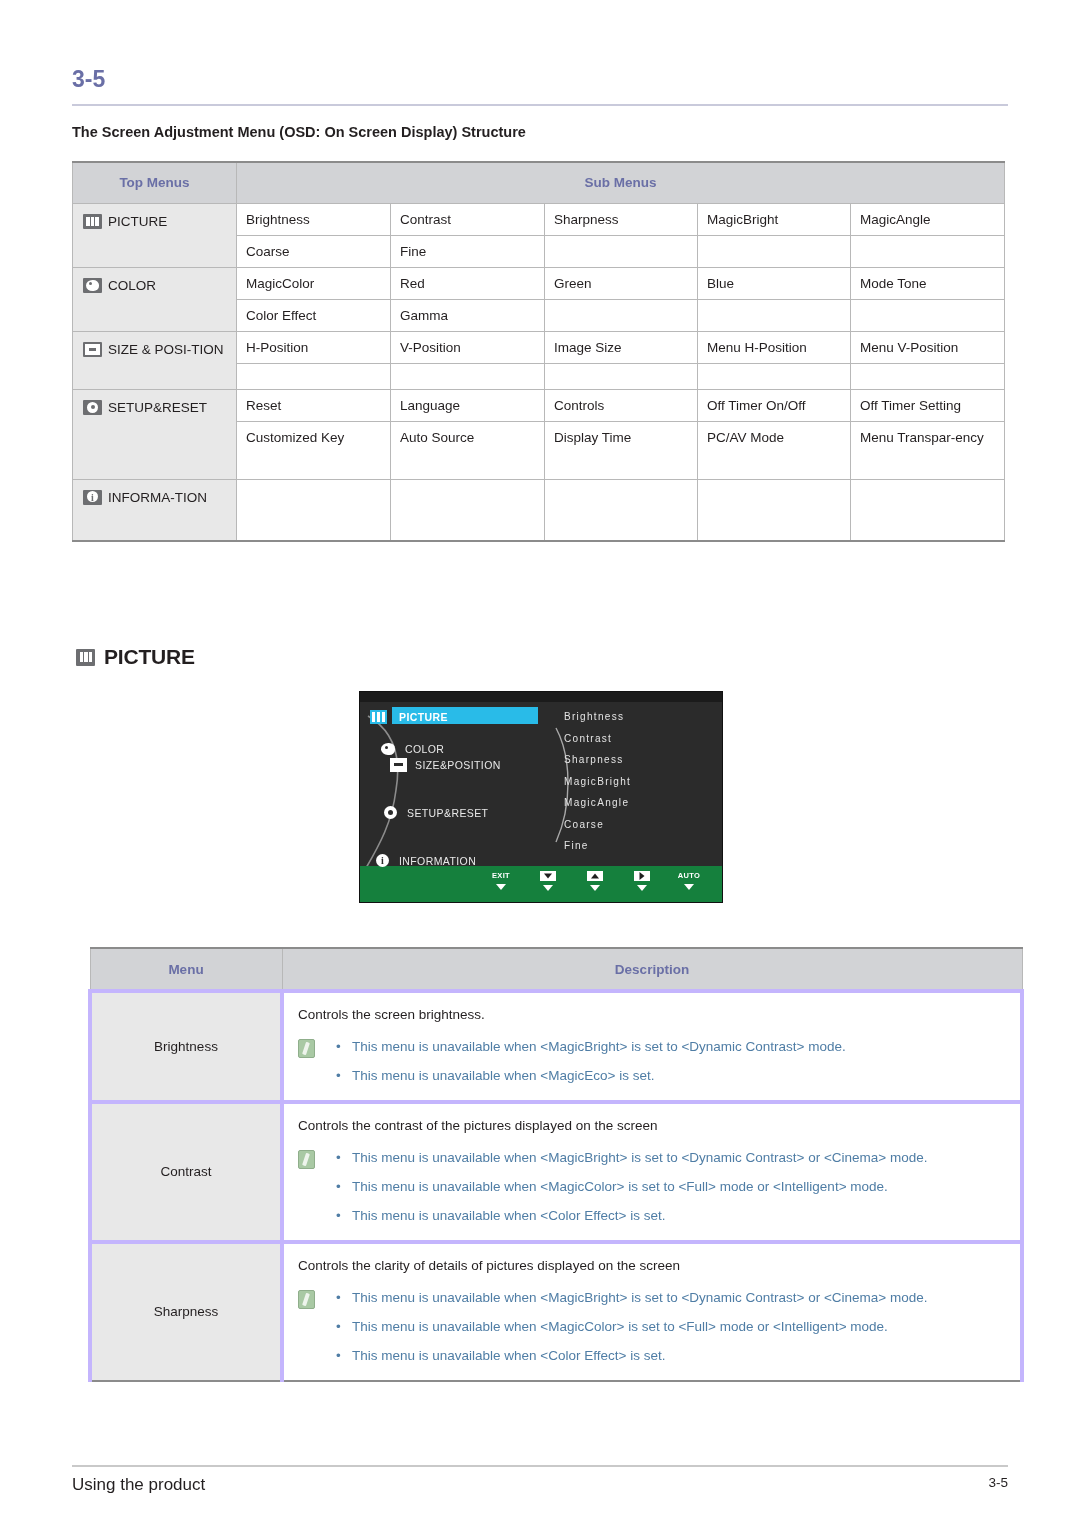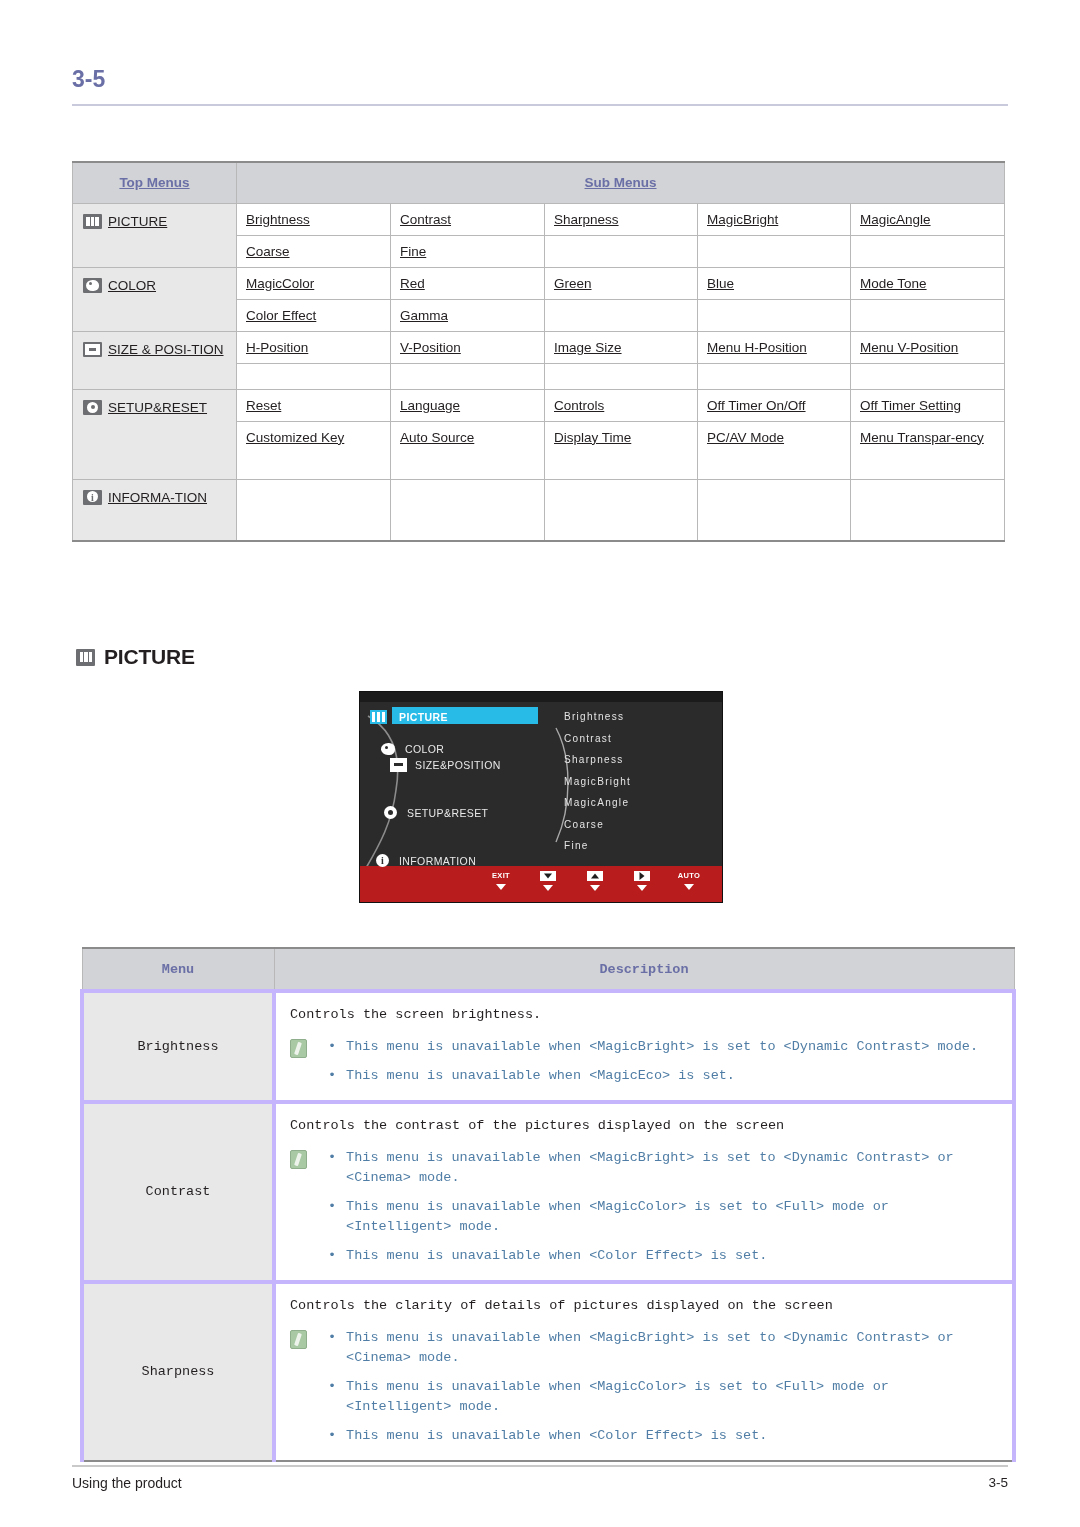--- a/index.html
+++ b/index.html
@@ -40,21 +40,20 @@
   
   .struct-table {
     position:absolute; left:72px; top:161px; width:932px;
     border-collapse:collapse; table-layout:fixed;
   }
   .struct-table th, .struct-table td {
     border:1px solid #b8b8b8;
     font-size:13.5px; color:#231f20; font-weight:normal;
     padding:8px 9px; vertical-align:top;
     background:#ffffff;
-    text-decoration:underline;
   }
   .struct-table thead th {
     background:#d2d3d6; color:#6a6fa6; font-weight:bold;
     text-align:center; font-size:13.5px; height:41px;
     padding:0; vertical-align:middle;
     border-top:2px solid #8b8b8b;
     border-bottom:1px solid #b8b8b8;
   }
   .struct-table td.topmenu {
     background:#e8e8e8; vertical-align:top; padding:8px 8px 8px 10px;
@@ -212,21 +211,21 @@
     position:absolute; left:0; top:0; width:364px; height:176px;
     pointer-events:none;
   }
   .osd-right { position:absolute; left:204px; top:4px; width:150px; }
   .osd-sub {
     font-size:10px; color:#e4e4e4; letter-spacing:1.3px;
     height:21.5px; line-height:21.5px; white-space:nowrap;
   }
   .osd-bottom {
     position:absolute; left:0; bottom:0; width:100%; height:36px;
-    background:#b91c1c;
+    background:#15803d;
   }
   .osd-btns {
     position:absolute; left:124px; top:5px; width:240px; height:30px;
   }
   .osd-btn { position:absolute; top:0; width:34px; text-align:center; }
   .osd-btn .cap { font-size:7.5px; color:#fff; font-weight:bold; letter-spacing:0.3px; }
   .osd-btn .box {
     width:16px; height:10px; background:#fff; margin:0 auto;
     position:relative;
   }
@@ -245,22 +244,22 @@
     text-align:center; color:#fff; font-size:12px; line-height:12px;
   }
   .osd-btn .arrow {
     width:0; height:0; margin:4px auto 0;
     border-left:5px solid transparent; border-right:5px solid transparent;
     border-top:6px solid #ffffff;
   }
 
   
   .desc-table {
-    position:absolute; left:80px; top:947px; width:932px;
-    border-collapse:collapse; table-layout:fixed;font-family:Liberation Mono, monospace;
+    position:absolute; left:88px; top:947px; width:932px;
+    border-collapse:collapse; table-layout:fixed;
   }
   .desc-table thead th {
     background:#d2d3d6; color:#6a6fa6; font-weight:bold;
     font-size:13.5px; text-align:center; height:43px;
     border-top:2px solid #8b8b8b; border-bottom:1px solid #b8b8b8;
     border-left:1px solid #b8b8b8; border-right:1px solid #b8b8b8;
   }
   .desc-table td {
     border:4px solid #c4b5fd; vertical-align:middle;
     font-size:13.5px; color:#231f20; padding:0;
@@ -290,38 +289,39 @@
   .bullet:last-child { margin-bottom:0; }
   .bullet .dot { flex:0 0 6px; }
   .bullet .btxt { flex:1; }
 
   
   .foot-rule {
     position:absolute; left:72px; top:1465px; width:936px; height:2px;
     background:#c9c9c9;
   }
   .foot-left {
-    position:absolute; left:72px; top:1475px; font-size:14px; color:#231f20;
+    position:absolute; left:72px; top:1475px; font-size:17px; color:#231f20;
   }
   .foot-right {
     position:absolute; right:72px; top:1475px; font-size:13.5px; color:#231f20;
   }
 </style>
 </head>
 <body>
 
 <div class="page">
 
   <div class="chapter-head">
     <div class="row">
       <span class="chap-num">3-5</span>
     </div>
   </div>
   <div class="head-rule"></div>
 
+  <div class="struct-title">The Screen Adjustment Menu (OSD: On Screen Display) Structure</div>
 
   <table class="struct-table">
     <colgroup>
       <col style="width:164px">
       <col style="width:154px">
       <col style="width:154px">
       <col style="width:153px">
       <col style="width:153px">
       <col style="width:154px">
     </colgroup>

